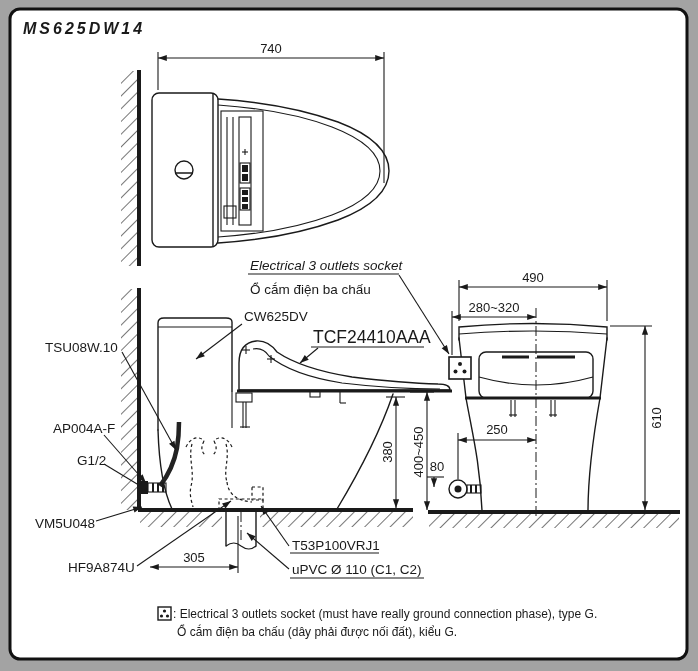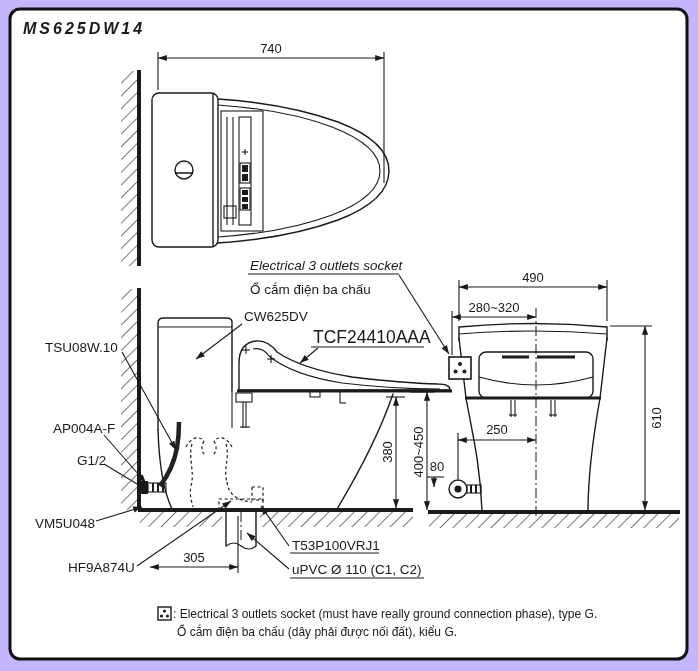--- a/index.html
+++ b/index.html
@@ -1,16 +1,16 @@
 <!DOCTYPE html>
 <html><head>
 <meta charset="utf-8">
 <style>
   html,body{margin:0;padding:0;background:#ffffff;}
-  .canvas{position:relative;width:698px;height:671px;background:#c4b5fd;overflow:hidden;
+  .canvas{position:relative;width:698px;height:671px;background:#a3a3a3;overflow:hidden;
           font-family:"Liberation Sans", sans-serif;}
   svg{position:absolute;left:0;top:0;}
   svg text{fill:#1a1a1a;font-family:"Liberation Sans", sans-serif;}
   .t-title{font-size:16px;font-weight:bold;font-style:italic;letter-spacing:3px;}
   .t-dim{font-size:13px;}
   .t-lbl{font-size:13.5px;}
   .t-big{font-size:17.5px;}
   .t-it{font-size:13.5px;font-style:italic;}
   .t-note{font-size:12px;}
   .ln{stroke:#1a1a1a;stroke-width:1.4;fill:none;stroke-linecap:round;}

